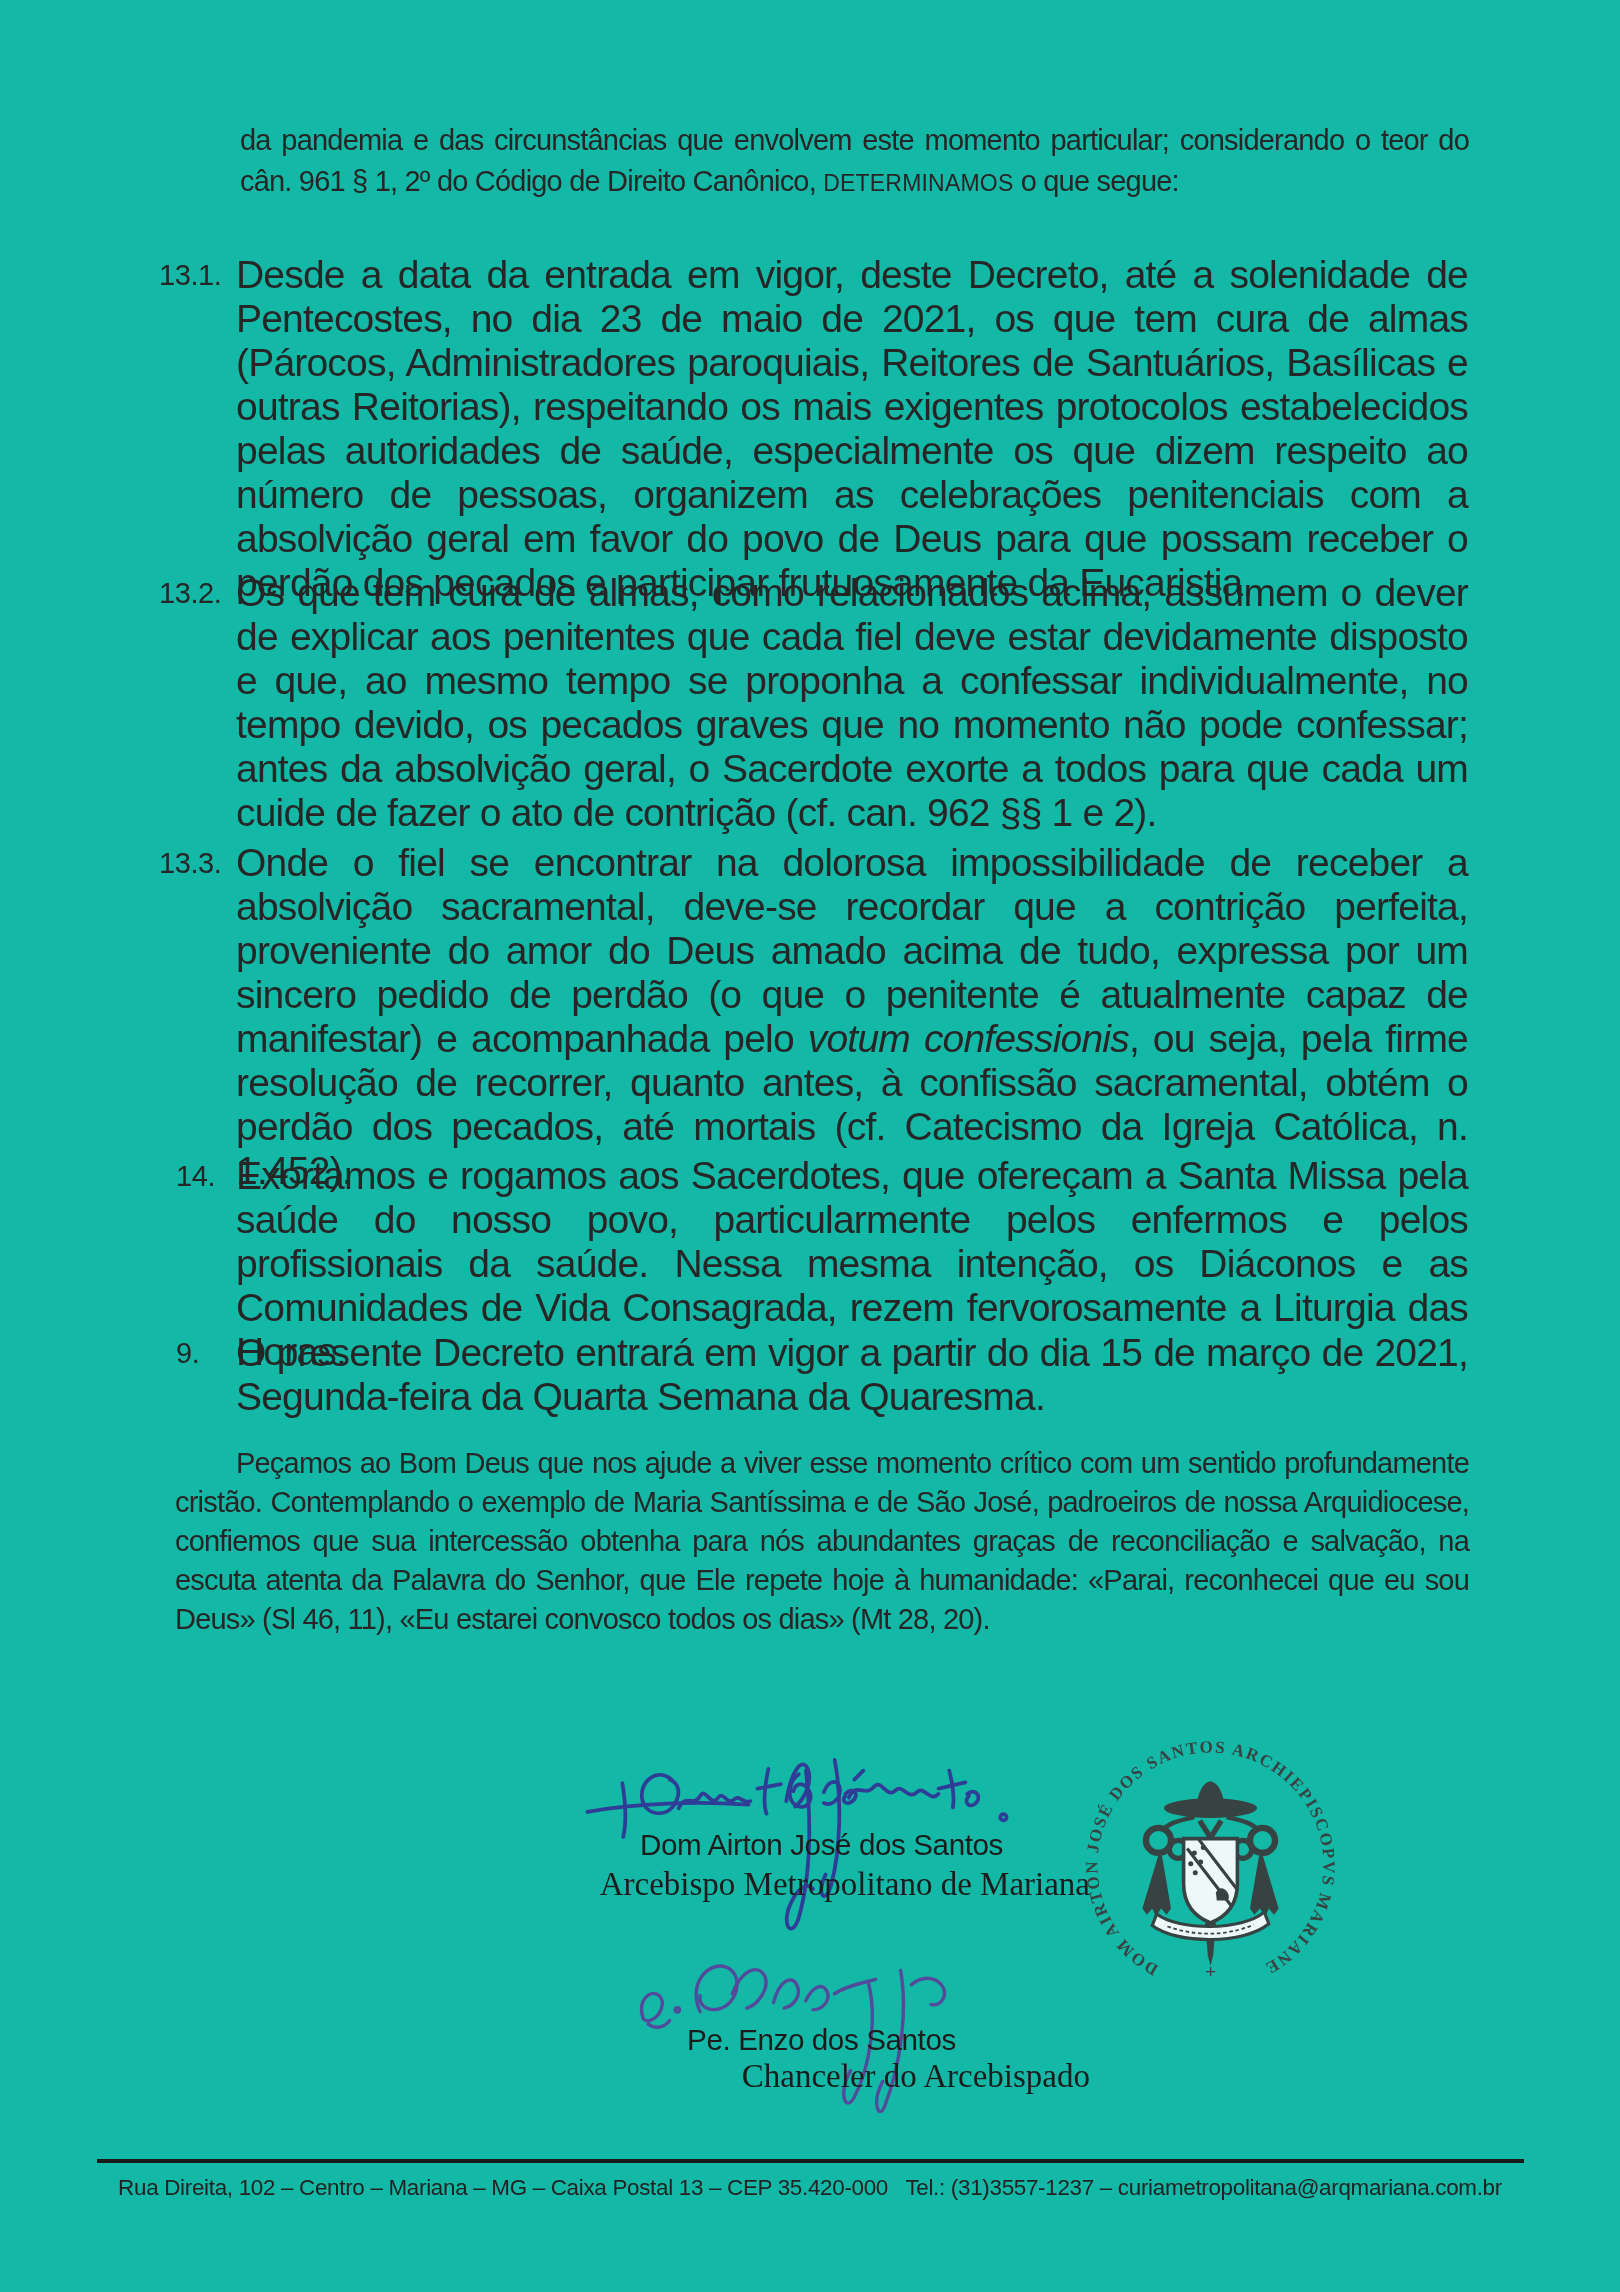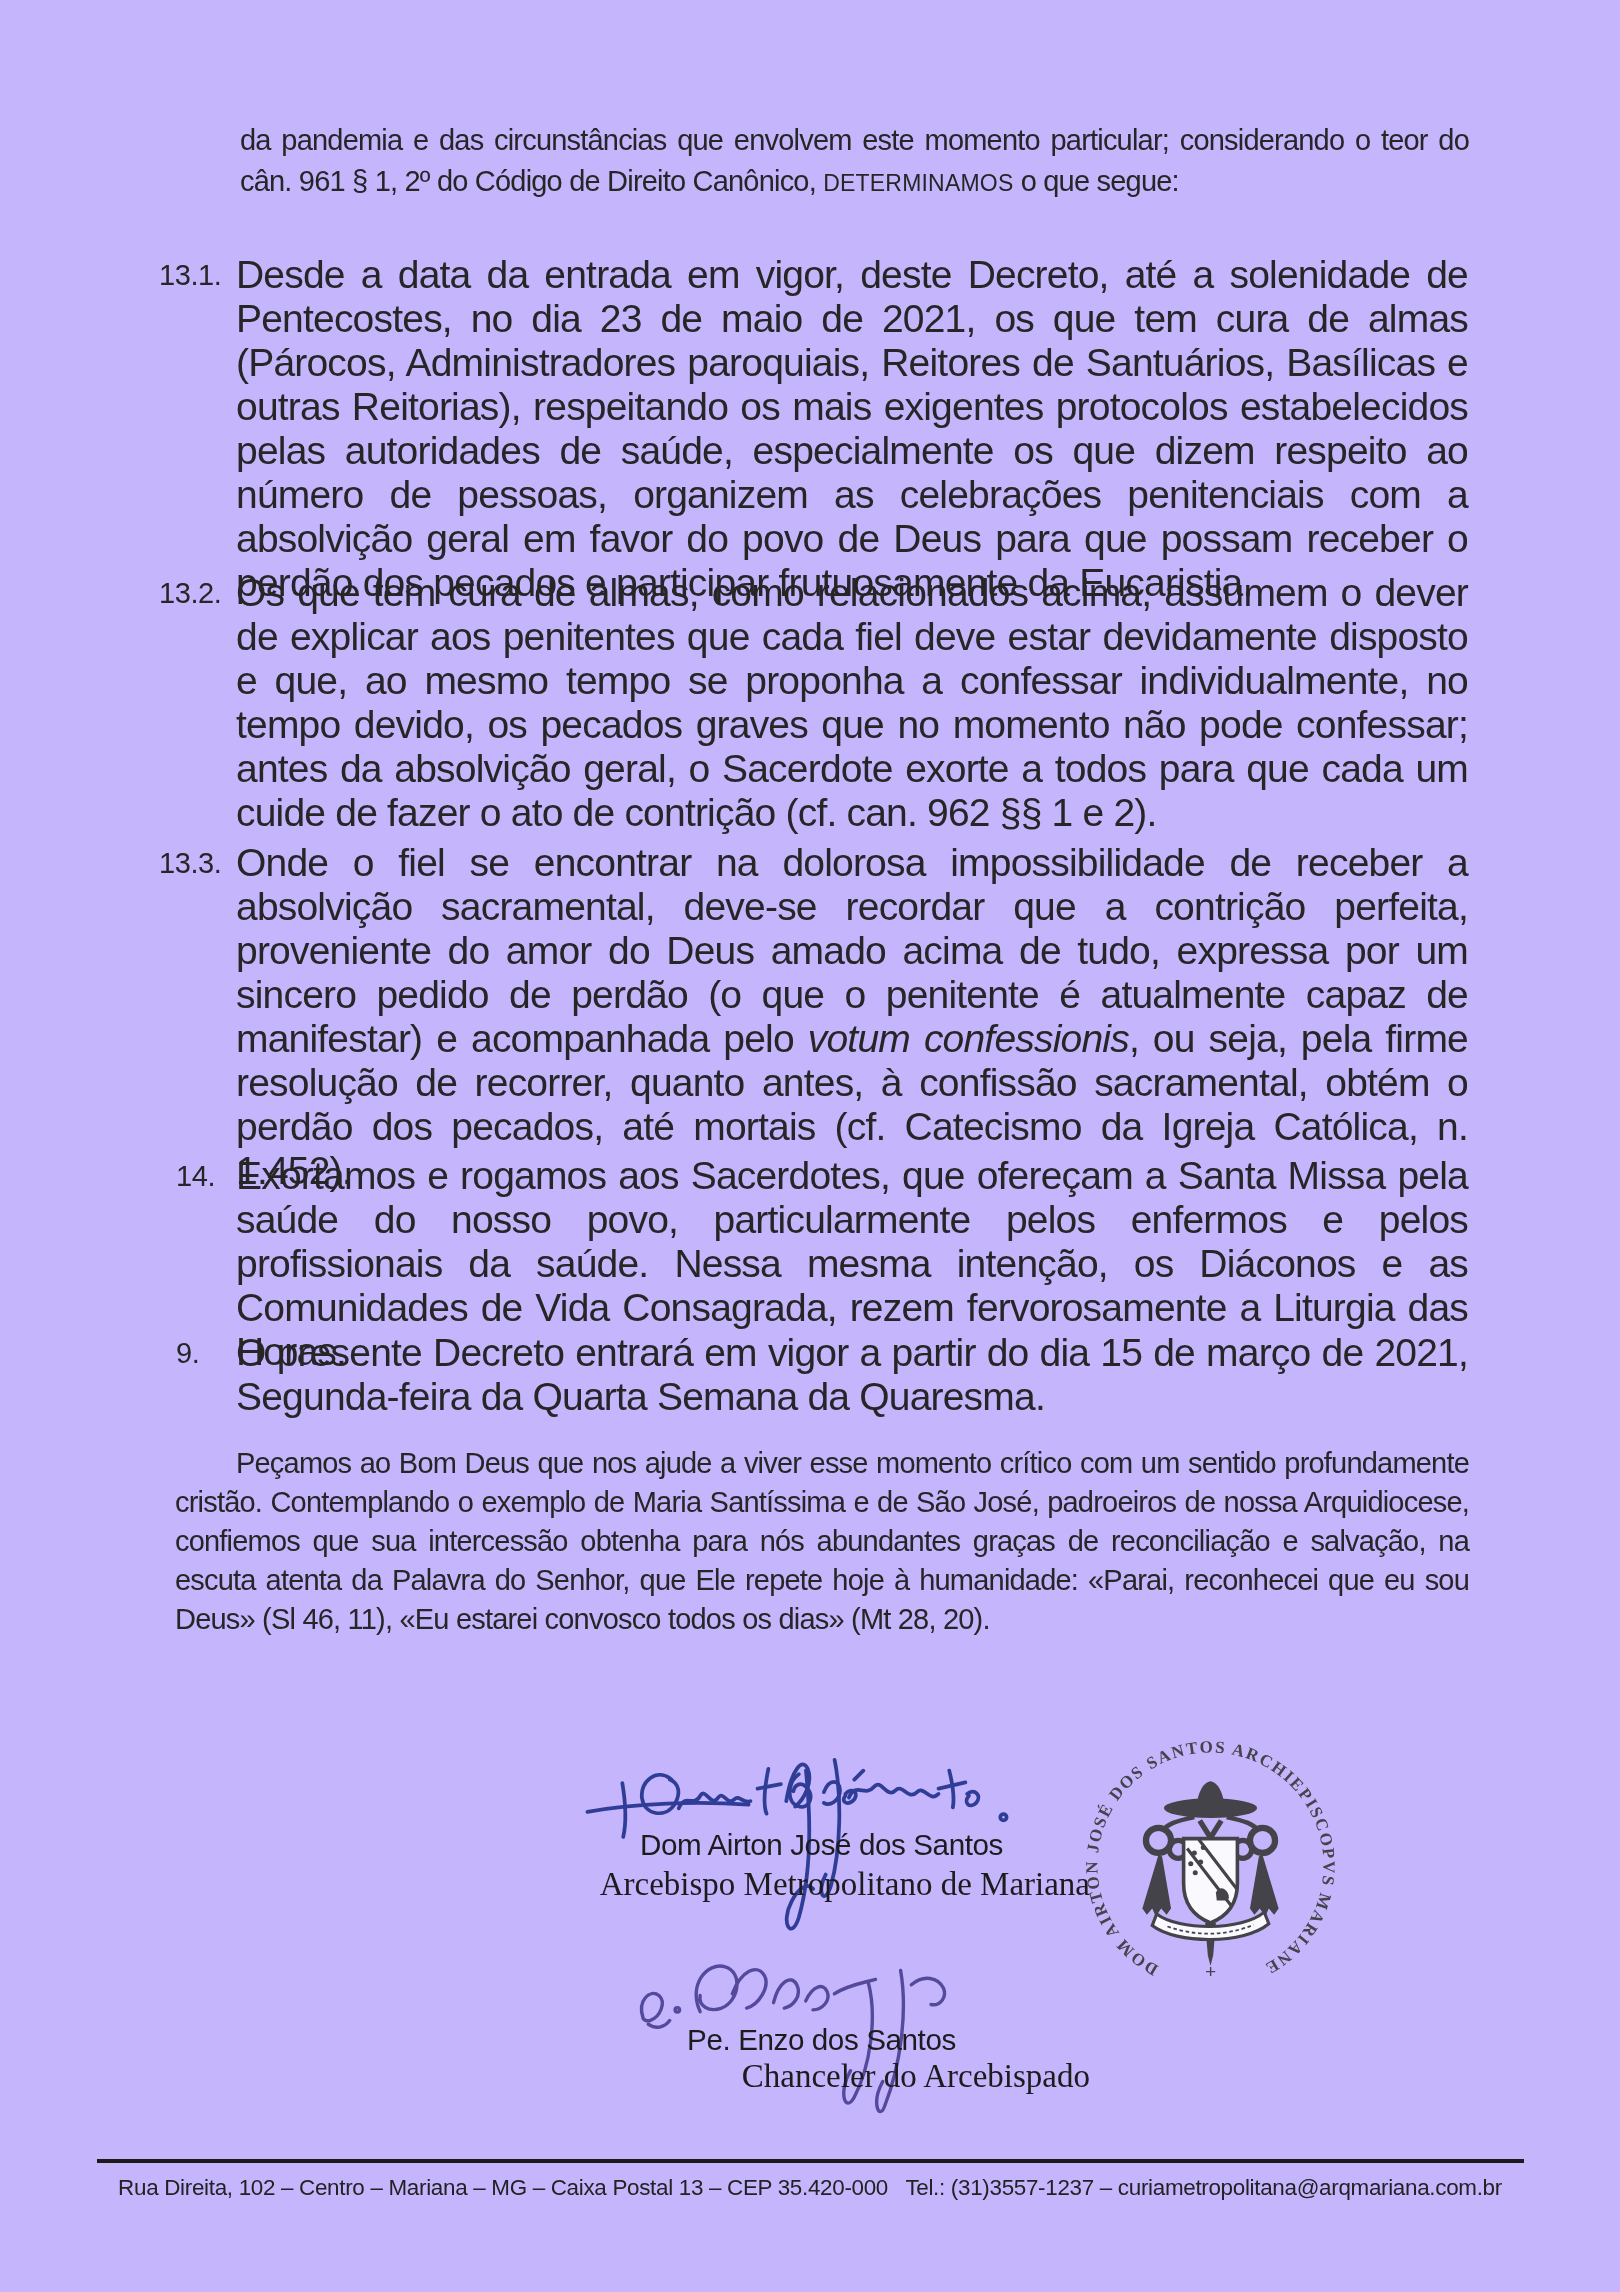--- a/index.html
+++ b/index.html
@@ -7,21 +7,21 @@
     --signature_blue:#2f3d96;
     --signature_purple:#544a9c;
     --seal_ink:#3a3a3a;
     --rule:#1b1b1b;
   }
   html,body{margin:0;padding:0;background:#9a9a9a;}
   .page{
     position:relative;
     width:1620px;height:2293px;
     margin:0 auto;
-    background:#c4b5fd;
+    background:#14b8a6;
     font-family:"Liberation Sans","DejaVu Sans",sans-serif;
     color:var(--text);
     overflow:hidden;
   }
   .para{
     position:absolute;
     font-size:29px;
     letter-spacing:-0.8px;
     line-height:44px;
     text-align:justify;

